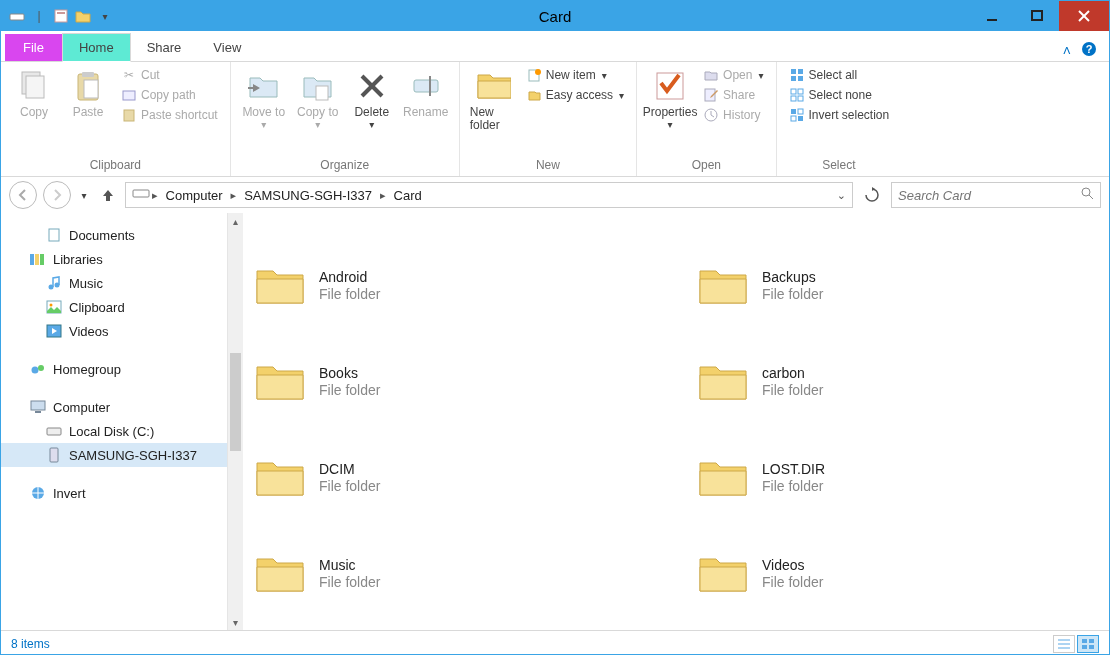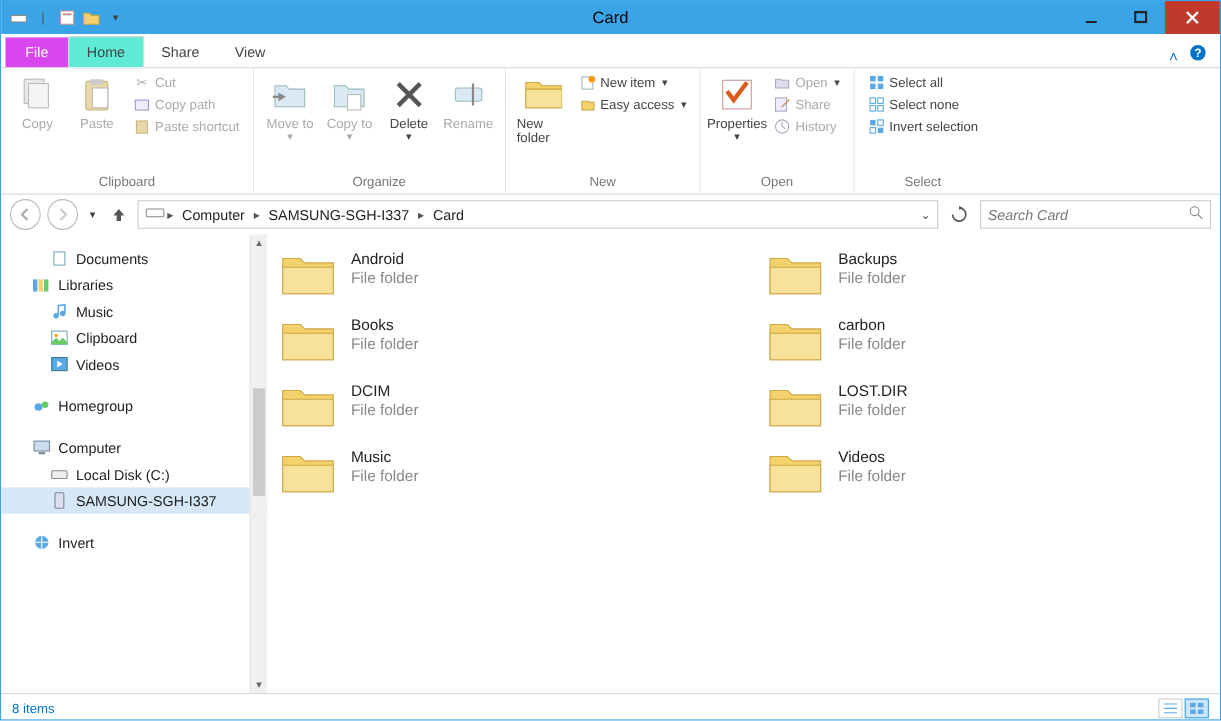--- a/index.html
+++ b/index.html
@@ -45,21 +45,21 @@
 .tree-item { display: flex; align-items: center; gap: 6px; padding: 3px 0 3px 28px; font-size: 13px; color: #222; }
 .tree-item.root { padding-left: 28px; font-size:13px; }
 .tree-item.child { padding-left: 44px; }
 .tree-item.selected { background: #d6e8f7; }
 .tree-item .ticon { width:18px; height:18px; display:flex; align-items:center; justify-content:center; }
 .tree-spacer { height: 14px; }
 .sidebar-scroll { position:absolute; right:0; top:0; width:16px; height:100%; background:#f0f0f0; border-left:1px solid #e5e5e5;}
 .sidebar-scroll .up,.sidebar-scroll .dn{height:16px;display:flex;align-items:center;justify-content:center;font-size:10px;color:#666;}
 .sidebar-scroll .thumb{position:absolute;top:140px;left:2px;width:11px;height:98px;background:#ccc;}
 .main { flex: 1; padding: 14px 10px; display: grid; grid-template-columns: 1fr 1fr; column-gap: 40px; row-gap: 14px; align-content: start; }
-.item { display: flex; gap: 12px; }
+.item { display: flex; align-items: center; gap: 12px; margin-top: 36px; }
 .item .folder-icon { width: 54px; height: 46px; }
 .item .meta { display: flex; flex-direction: column; line-height: 1.2; }
 .item .name { font-size: 14px; color: #222; }
 .item .type { font-size: 14px; color: #888; }
 .statusbar { height: 26px; border-top: 1px solid #d9d9d9; display: flex; align-items: center; padding: 0 10px; font-size: 12px; color: #0072c6; }
 .statusbar .views { margin-left:auto; display:flex; gap:2px; }
 .view-btn { width:22px; height:18px; border:1px solid #ccc; display:flex; align-items:center; justify-content:center; }
 .view-btn.active { background:#cde6f7; border-color:#3aa4e6; }
 </style>
 </head>

